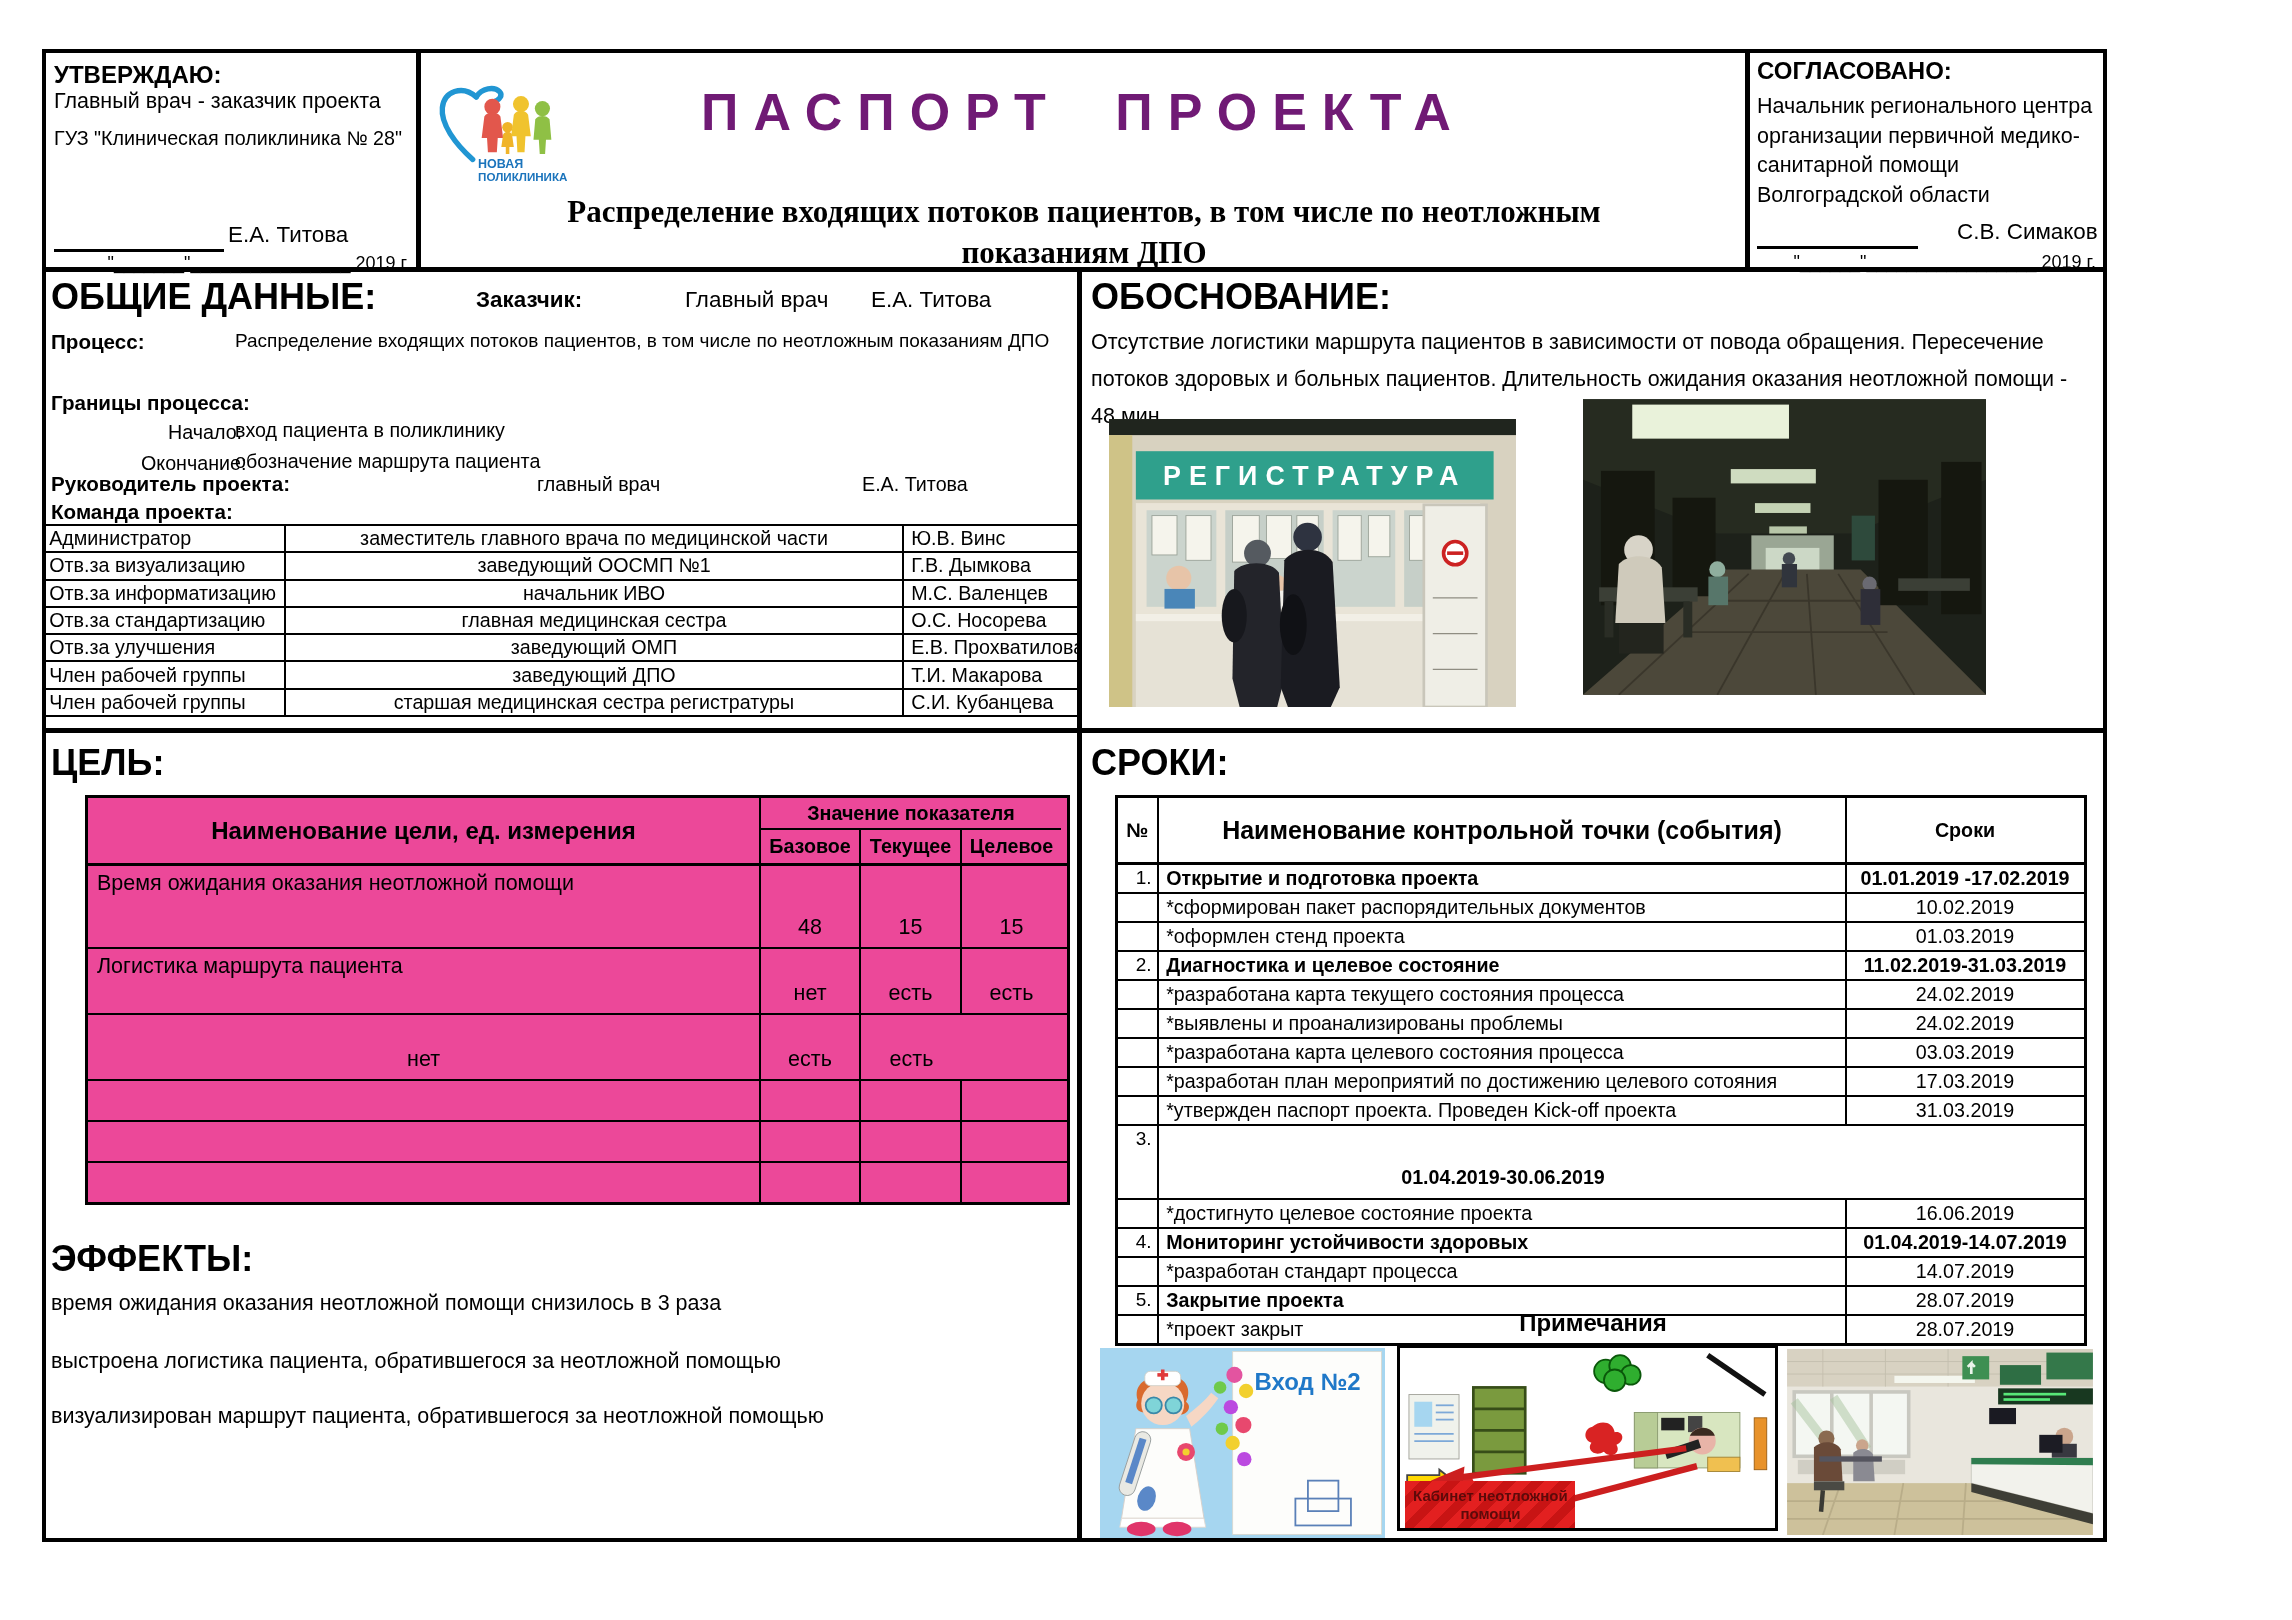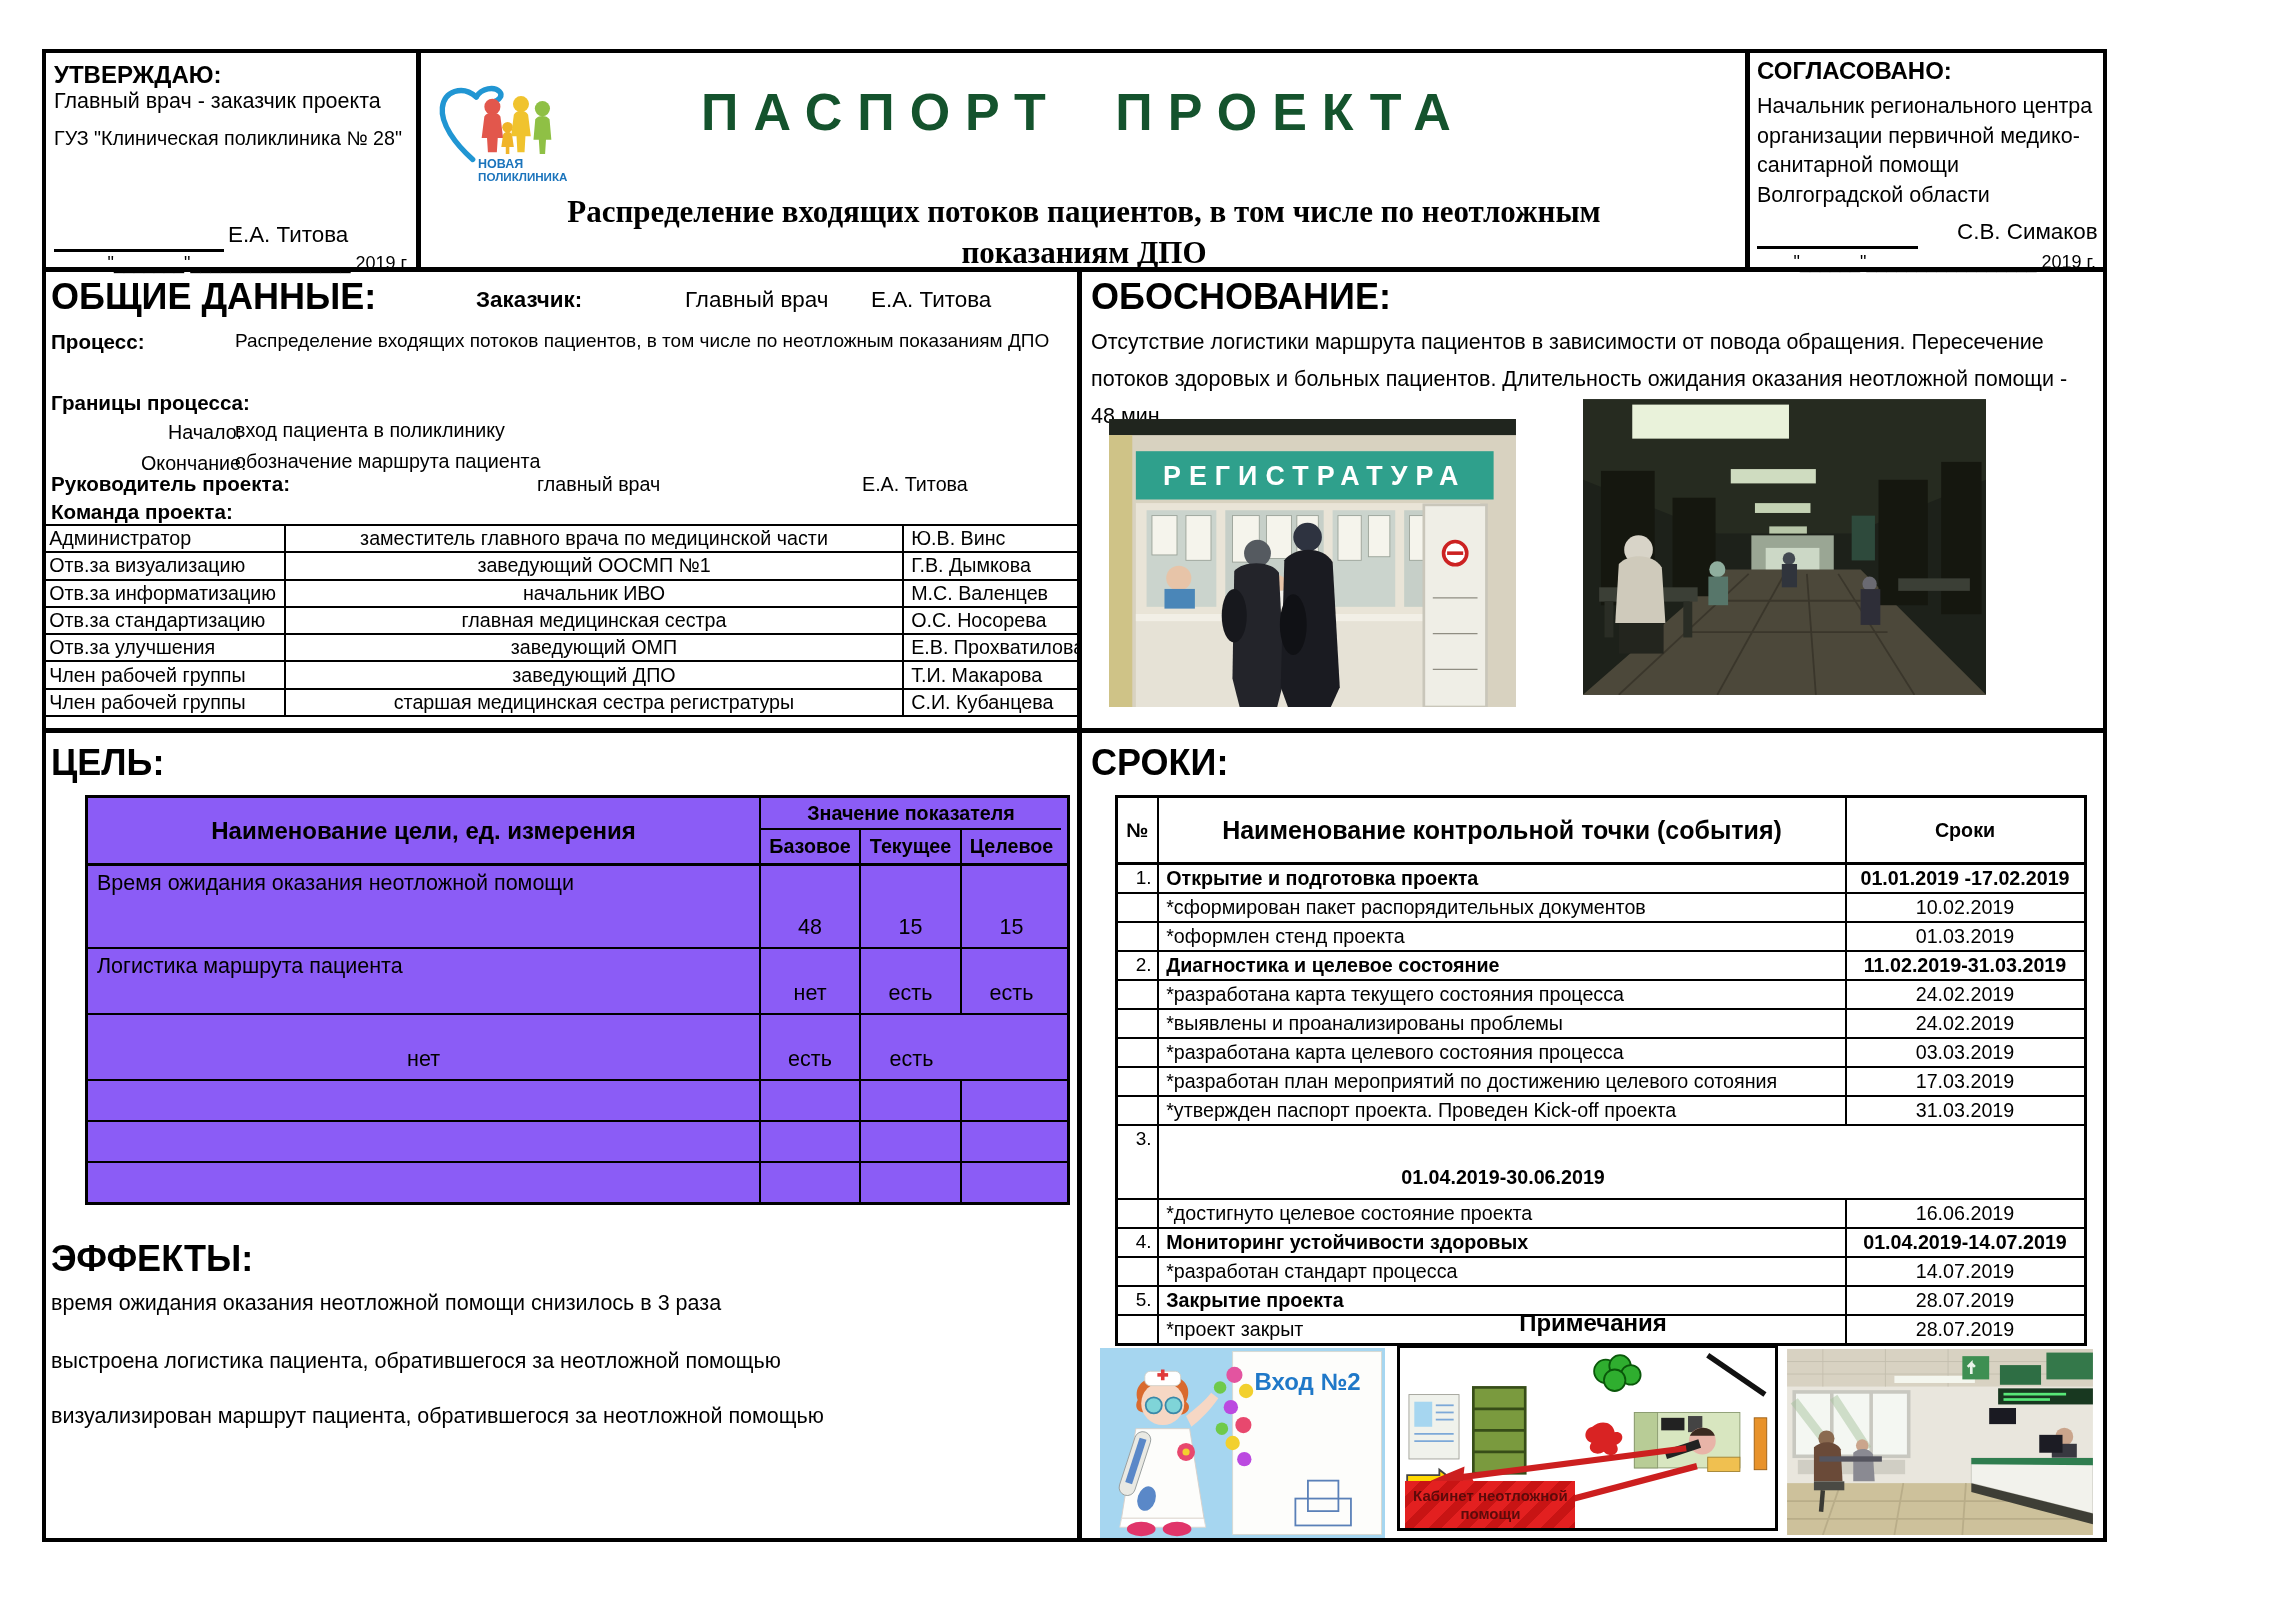--- a/index.html
+++ b/index.html
@@ -13,38 +13,38 @@
   .approve-box{left:54px;top:61px;width:358px;}
   .approve-box .t1{font-size:24px;font-weight:700;}
   .approve-box .t2{font-size:21.5px;}
   .approve-box .t3{font-size:19.7px;margin-top:12.5px;}
   .signer{font-size:22.4px;}
   .dateline{font-size:18px;white-space:nowrap;}
   .agree-box{left:1757px;top:57px;width:340px;}
   .agree-box .t1{font-size:24px;font-weight:700;}
   .agree-box .t2{font-size:21.5px;margin-top:7.2px;line-height:29.6px;}
   .doc-title{left:421px;top:82px;width:1325px;text-align:center;font-size:52px;font-weight:700;
-             color:#14532d;letter-spacing:15px;word-spacing:25px;}
+             color:#701a75;letter-spacing:15px;word-spacing:25px;}
   .doc-sub{left:475px;top:188px;width:1218px;text-align:center;font-family:"Liberation Serif",serif;
            font-weight:700;font-size:31px;line-height:43px;}
   .logo{left:437px;top:77px;width:134px;height:106px;}
   
   .h1{font-size:36px;font-weight:700;}
   .lbl{font-size:20.6px;font-weight:700;}
   .val{font-size:19.7px;}
   
   .team-table{left:42px;top:524px;width:1037px;height:193px;display:grid;
     grid-template-rows:repeat(7,1fr);border-top:2.7px solid #000;box-sizing:border-box;}
   .team-row{display:grid;grid-template-columns:244px 618px 175px;border-bottom:2.7px solid #000;}
   .team-row>div{border-right:2.7px solid #000;font-size:19.7px;display:flex;align-items:center;
     padding:0 7.2px;box-sizing:border-box;overflow:hidden;white-space:nowrap;}
   .team-row>div:last-child{border-right:none;}
   .team-row .pos{justify-content:center;}
   
-  .goal-table{left:85px;top:795px;width:985px;border:3.6px solid #000;box-sizing:border-box;background:#8b5cf6;}
+  .goal-table{left:85px;top:795px;width:985px;border:3.6px solid #000;box-sizing:border-box;background:#ec4899;}
   .gt-head{display:grid;grid-template-columns:673px 300px;height:65px;border-bottom:3.6px solid #000;}
   .gt-name-h{display:flex;align-items:center;justify-content:center;font-size:24px;font-weight:700;
     border-right:2.7px solid #000;}
   .gt-vh-top{height:32px;display:flex;align-items:center;justify-content:center;font-size:19.7px;
     font-weight:700;border-bottom:2.7px solid #000;box-sizing:border-box;}
   .gt-vh-bot{display:grid;grid-template-columns:100px 101px 99px;height:33px;}
   .gt-vh-bot>div{display:flex;align-items:center;justify-content:center;font-size:19.7px;font-weight:700;
     border-right:2.7px solid #000;box-sizing:border-box;}
   .gt-vh-bot>div:last-child{border-right:none;}
   .gt-row{display:grid;grid-template-columns:673px 100px 101px 99px;border-bottom:2.7px solid #000;}

